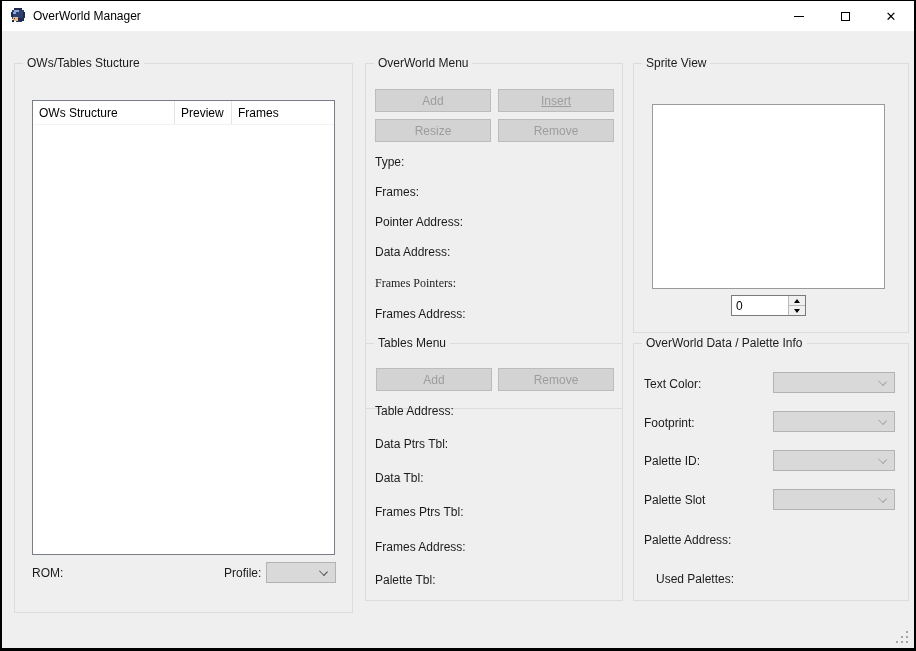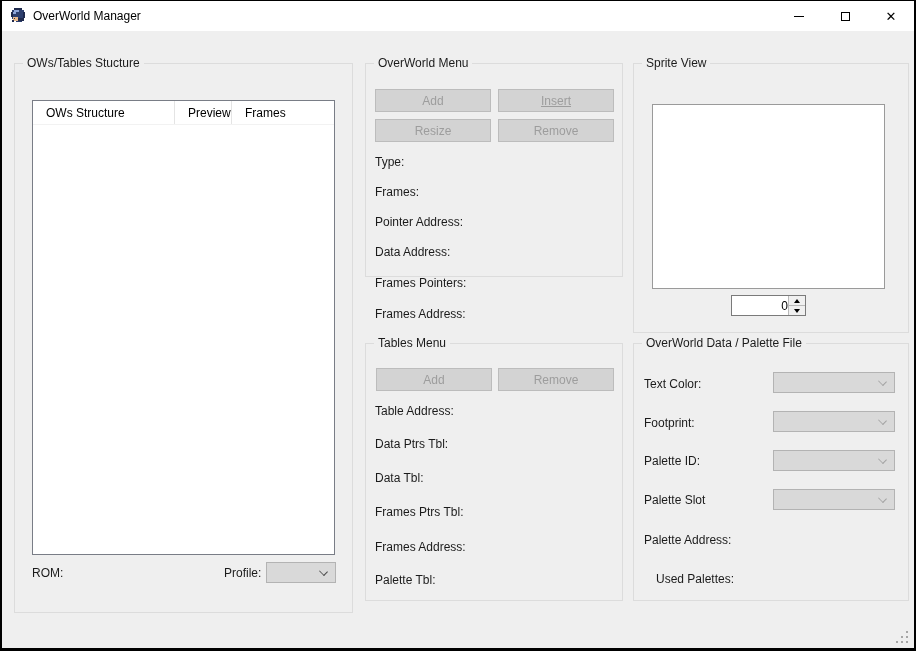--- a/index.html
+++ b/index.html
@@ -3,21 +3,21 @@
 <meta charset="utf-8">
 <style>
   * { margin:0; padding:0; box-sizing:border-box; }
   html,body { width:916px; height:651px; }
   body { font-family:"Liberation Sans","DejaVu Sans",sans-serif; font-size:12px; color:#1b1b1b; }
 
   .window {
     position:relative; width:916px; height:651px;
     background:#efefef; overflow:hidden;
     border-top:1px solid #000; border-left:2px solid #000;
-    border-right:2px solid #000; border-bottom:3px solid #000;text-align:right;
+    border-right:2px solid #000; border-bottom:3px solid #000;
   }
 
   
   .titlebar { position:absolute; left:0; top:0; right:0; height:30px; background:#fff; display:flex; align-items:center; }
   .app-icon { margin-left:8px; width:16px; height:16px; flex:0 0 auto; }
   .title-text { margin-left:7px; color:#000; }
   .win-controls { position:absolute; right:0; top:0; height:30px; display:flex; }
   .win-btn { width:46px; height:30px; display:flex; align-items:center; justify-content:center; cursor:default; }
   .glyph-min { width:10px; height:1px; background:#000; }
   .glyph-max { width:9px; height:9px; border:1px solid #000; }
@@ -25,29 +25,29 @@
 
   
   .menubar { position:absolute; left:0; top:30px; right:0; height:23px; background:#fff; display:flex; align-items:center; }
   .menu-item { padding:3px 9px; color:#000; }
 
   
   .group { position:absolute; border:1px solid #dcdcdc; }
   .gtitle { position:absolute; top:-8px; left:8px; background:#efefef; padding:0 4px; color:#1b1b1b; white-space:nowrap; }
 
   .g-left   { left:12px;  top:62px;  width:339px; height:550px; }
-  .g-owmenu { left:363px; top:62px;  width:258px; height:214px; }
+  .g-owmenu { left:363px; top:62px;  width:258px; height:346px; }
   .g-tables { left:363px; top:342px; width:258px; height:258px; }
   .g-sprite { left:631px; top:62px;  width:276px; height:270px; }
   .g-pal    { left:631px; top:342px; width:276px; height:258px; }
 
   
   .listview { position:absolute; left:17px; top:36px; width:303px; height:455px; background:#fff; border:1px solid #797d86; }
   .lv-header { display:flex; height:24px; border-bottom:1px solid #f2f2f2; }
-  .lv-col { display:flex; align-items:center; padding-left:13px; border-right:1px solid #e4e4e4; color:#000; }
+  .lv-col { display:flex; align-items:center; padding-left:6px; border-right:1px solid #e4e4e4; color:#000; }
   .lv-col.c1 { width:142px; }
   .lv-col.c2 { width:57px; }
   .lv-col.c3 { flex:1; border-right:none; }
   .lv-body { height:430px; }
 
   .label { position:absolute; white-space:nowrap; color:#1b1b1b; }
 
   
   .btn { position:absolute; width:116px; height:23px; background:#d3d3d3; border:1px solid #bcbcbc;
          color:#9d9d9d; display:flex; align-items:center; justify-content:center; }
@@ -132,21 +132,21 @@
     <span class="gtitle">OverWorld Menu</span>
     <div class="btn" style="left:9px; top:25px;">Add</div>
     <div class="btn" style="left:132px; top:25px;text-decoration:underline;">Insert</div>
     <div class="btn" style="left:9px; top:55px;">Resize</div>
     <div class="btn" style="left:132px; top:55px;">Remove</div>
 
     <span class="label" style="left:9px; top:91px;">Type:</span>
     <span class="label" style="left:9px; top:121px;">Frames:</span>
     <span class="label" style="left:9px; top:151px;">Pointer Address:</span>
     <span class="label" style="left:9px; top:181px;">Data Address:</span>
-    <span class="label" style="left:9px; top:212px;">Frames Pointers:</span>
+    <span class="label" style="left:9px; top:212px;font-family:Liberation Serif, serif;">Frames Pointers:</span>
     <span class="label" style="left:9px; top:243px;">Frames Address:</span>
   </div>
 
   <div class="group g-tables">
     <span class="gtitle">Tables Menu</span>
     <div class="btn" style="left:10px; top:24px;">Add</div>
     <div class="btn" style="left:132px; top:24px;">Remove</div>
 
     <span class="label" style="left:9px; top:60px;">Table Address:</span>
     <span class="label" style="left:9px; top:93px;">Data Ptrs Tbl:</span>
@@ -166,21 +166,21 @@
             <span class="tri-up"></span>
           </div>
         <div class="spin-btn">
             <span class="tri-down"></span>
           </div>
       </div>
     </div>
   </div>
 
   <div class="group g-pal">
-    <span class="gtitle">OverWorld Data / Palette File</span>
+    <span class="gtitle">OverWorld Data / Palette Info</span>
 
     <span class="label" style="left:10px; top:33px;">Text Color:</span>
     <span class="label" style="left:10px; top:72px;">Footprint:</span>
     <span class="label" style="left:10px; top:110px;">Palette ID:</span>
     <span class="label" style="left:10px; top:149px;">Palette Slot</span>
 
     <div class="combo" style="left:139px; top:28px; width:122px;">
       <span class="combo-value"></span>
       <span class="chev"></span>
     </div>

